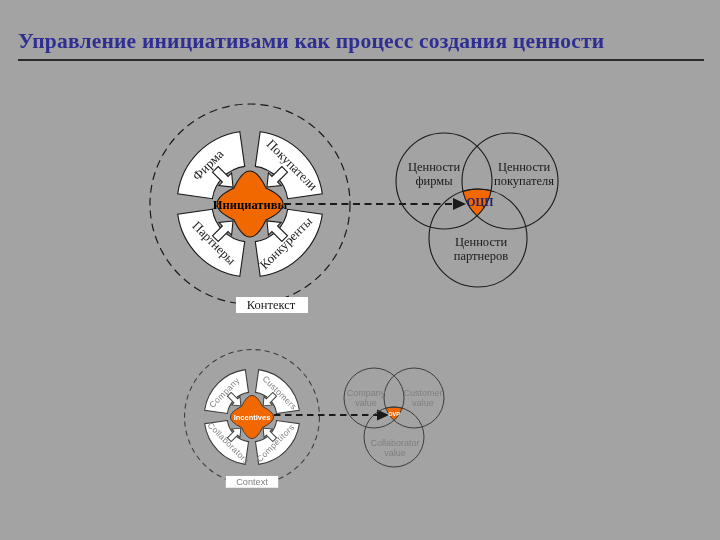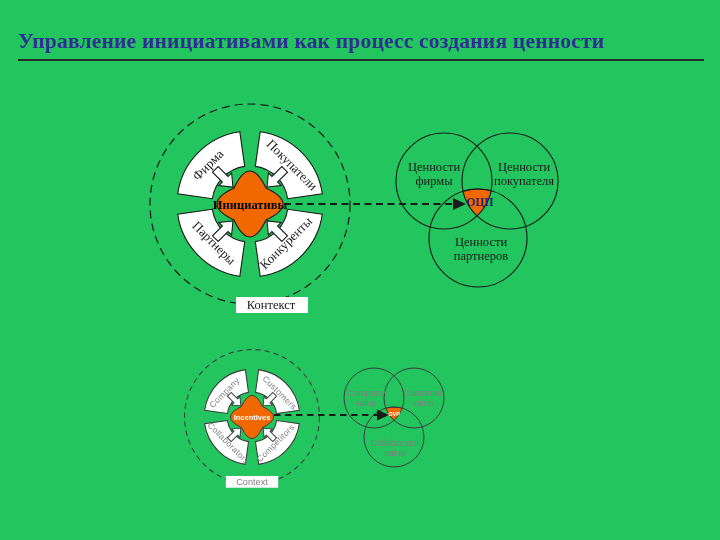--- a/index.html
+++ b/index.html
@@ -1,16 +1,16 @@
 <!DOCTYPE html>
 <html><head>
 <meta charset="utf-8">
 <style>
   html,body{margin:0;padding:0;background:#ffffff;width:720px;height:540px;overflow:hidden;}
-  #slide{position:relative;width:720px;height:540px;background:#22c55e;}
+  #slide{position:relative;width:720px;height:540px;background:#a3a3a3;}
   #title{
     position:absolute;left:18px;top:29px;width:690px;
     font-family:"Liberation Serif",serif;font-weight:bold;font-size:21.5px;
     color:#2e2e93;letter-spacing:.2px;white-space:nowrap;
   }
   #title-rule{position:absolute;left:18px;top:59px;width:686px;height:0;border-top:2px solid #2a2a2a;}
   svg{position:absolute;left:0;top:0;}
   text{text-anchor:middle;}
   .ru-q{font:13px "Liberation Serif",serif;fill:#1a1a1a;}
   .ru-c{font:bold 12.5px "Liberation Serif",serif;fill:#000;}

